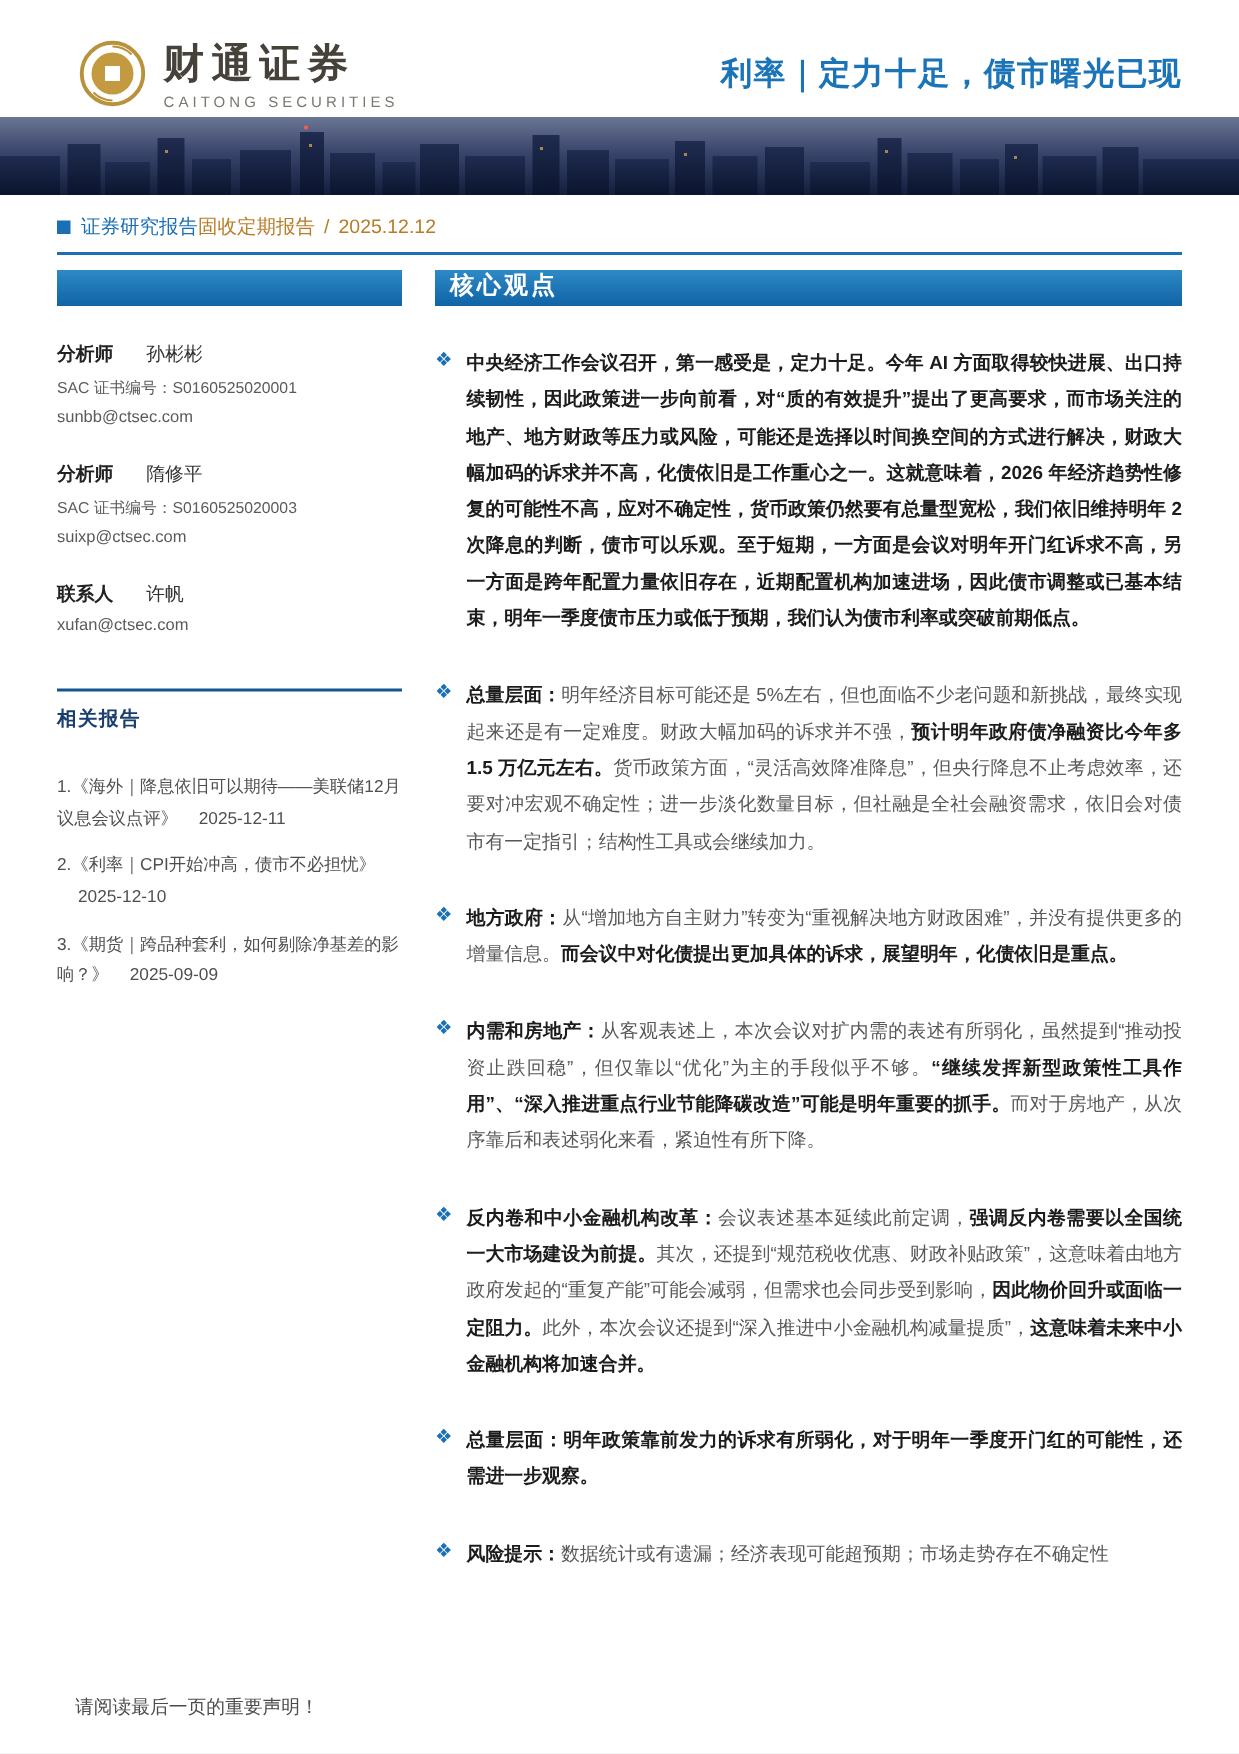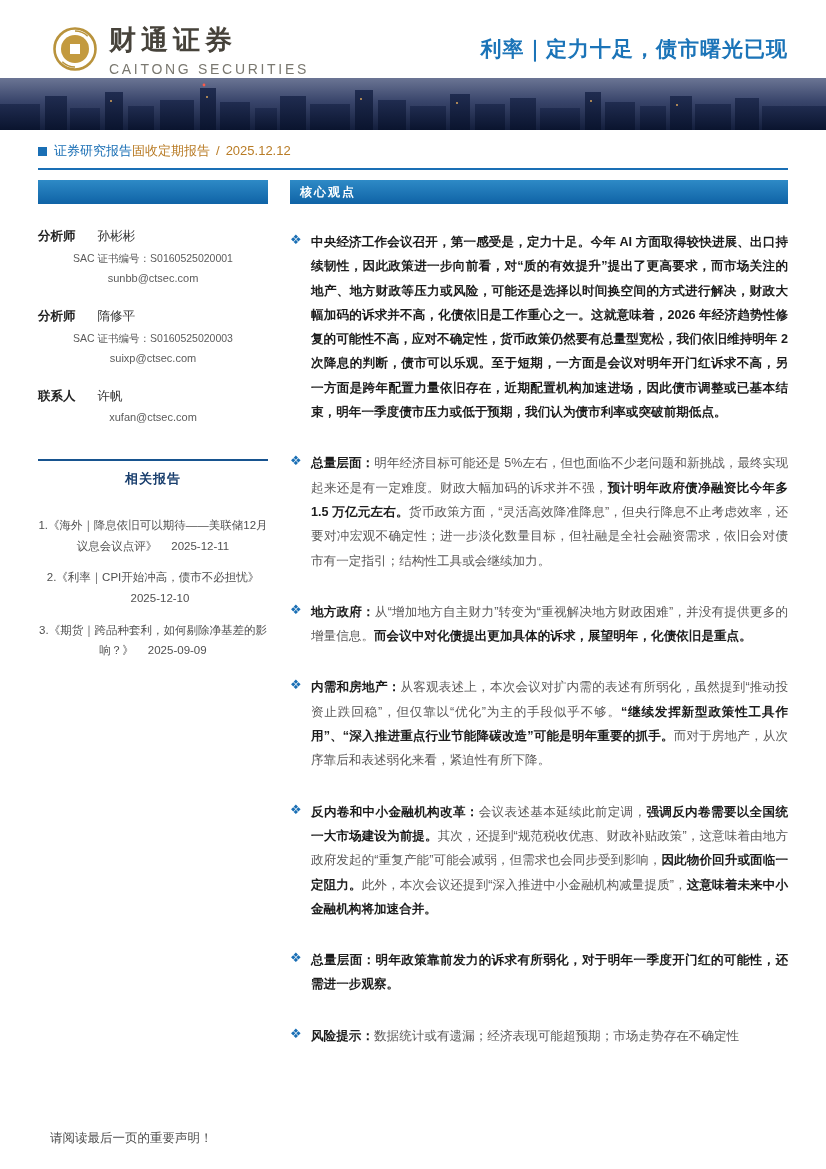--- a/index.html
+++ b/index.html
@@ -8,57 +8,57 @@
   .page {
     width:826px; height:1169px; background:#ffffff; margin:0 auto;
     position:relative; overflow:hidden;
   }
 
   
   .top { padding:26px 38px 6px 52px; display:flex; justify-content:space-between; align-items:center; height:78px; }
   .logo { display:flex; align-items:center; gap:11px; }
   .logo-text { display:flex; flex-direction:column; }
   .logo-cn { font-family:"Liberation Serif", serif; font-size:27px; font-weight:700; color:#46423a; letter-spacing:5px; }
-  .logo-en { font-size:14px; color:#7a7870; letter-spacing:2.7px; margin-top:3px; }
+  .logo-en { font-size:10px; color:#7a7870; letter-spacing:2.7px; margin-top:3px; }
   .report-title { font-size:21px; font-weight:700; color:#1b74b8; letter-spacing:1px; white-space:nowrap; }
 
   
   .banner { width:826px; height:52px; display:block; }
 
   
   .meta-row { margin:12px 38px 0; display:flex; justify-content:flex-start; align-items:center; }
   .meta-left { display:flex; align-items:center; color:#1a6fb5; font-size:13px; }
   .sq { width:9px; height:9px; background:#1a6fb5; display:inline-block; margin-right:7px; }
   .meta-right { color:#b97c26; font-size:13px; }
   .meta-right .sep { margin:0 6px; }
   .rule { margin:8px 38px 0; border-top:2.5px solid #1a6fb5; }
 
   
   .columns { display:flex; margin:10px 38px 0; gap:22px; }
-  .sidebar { width:230px; flex:none;text-align:center; }
+  .sidebar { width:230px; flex:none; }
   .main { flex:1; min-width:0; }
 
   .accent-bar { height:24px; background:linear-gradient(180deg,#2e8ac6,#0f63a6); }
 
   .analyst { margin-top:24px; }
   .a-row { display:flex; gap:22px; font-size:12.5px; }
   .role { font-weight:700; color:#222222; }
   .nm { color:#333333; }
   .cert { font-size:10.5px; color:#5a5a5a; margin-top:7px; }
   .email { font-size:11px; color:#5a5a5a; margin-top:6px; }
 
   .related { margin-top:36px; border-top:2px solid #17538f; padding-top:9px; }
   .related h3 { font-size:13px; font-weight:700; color:#1a3f6e; margin-bottom:10px; letter-spacing:1px; }
   .related ol { list-style:none;margin-top:27px; }
   .related li { font-size:11.5px; color:#4f4f4f; line-height:1.8; margin-bottom:11px; }
   .rd { margin-left:14px; white-space:nowrap; }
 
   
   .sec-header { height:24px; background:linear-gradient(180deg,#2e8ac6,#0f63a6); color:#ffffff;
-    font-weight:700; font-size:12px; display:flex; align-items:center; padding-left:10px; letter-spacing:2px; }
+    font-weight:700; font-size:16px; display:flex; padding-left:10px; letter-spacing:2px; }
   .bullets { list-style:none; margin-top:26px; }
   .bullets li { display:flex; margin-bottom:27px; }
   .mark { color:#1a6fb5; width:21px; flex:none; font-size:13px; padding-top:2px; }
   .bullets p { flex:1; font-size:12.6px; line-height:1.93; color:#595757; text-align:justify; }
   .seg-b { font-weight:700; color:#1c1c1c; }
 
   
   .footer { position:absolute; left:50px; bottom:22px; font-size:12.5px; color:#4c4c4c; }
 </style>
 </head>

